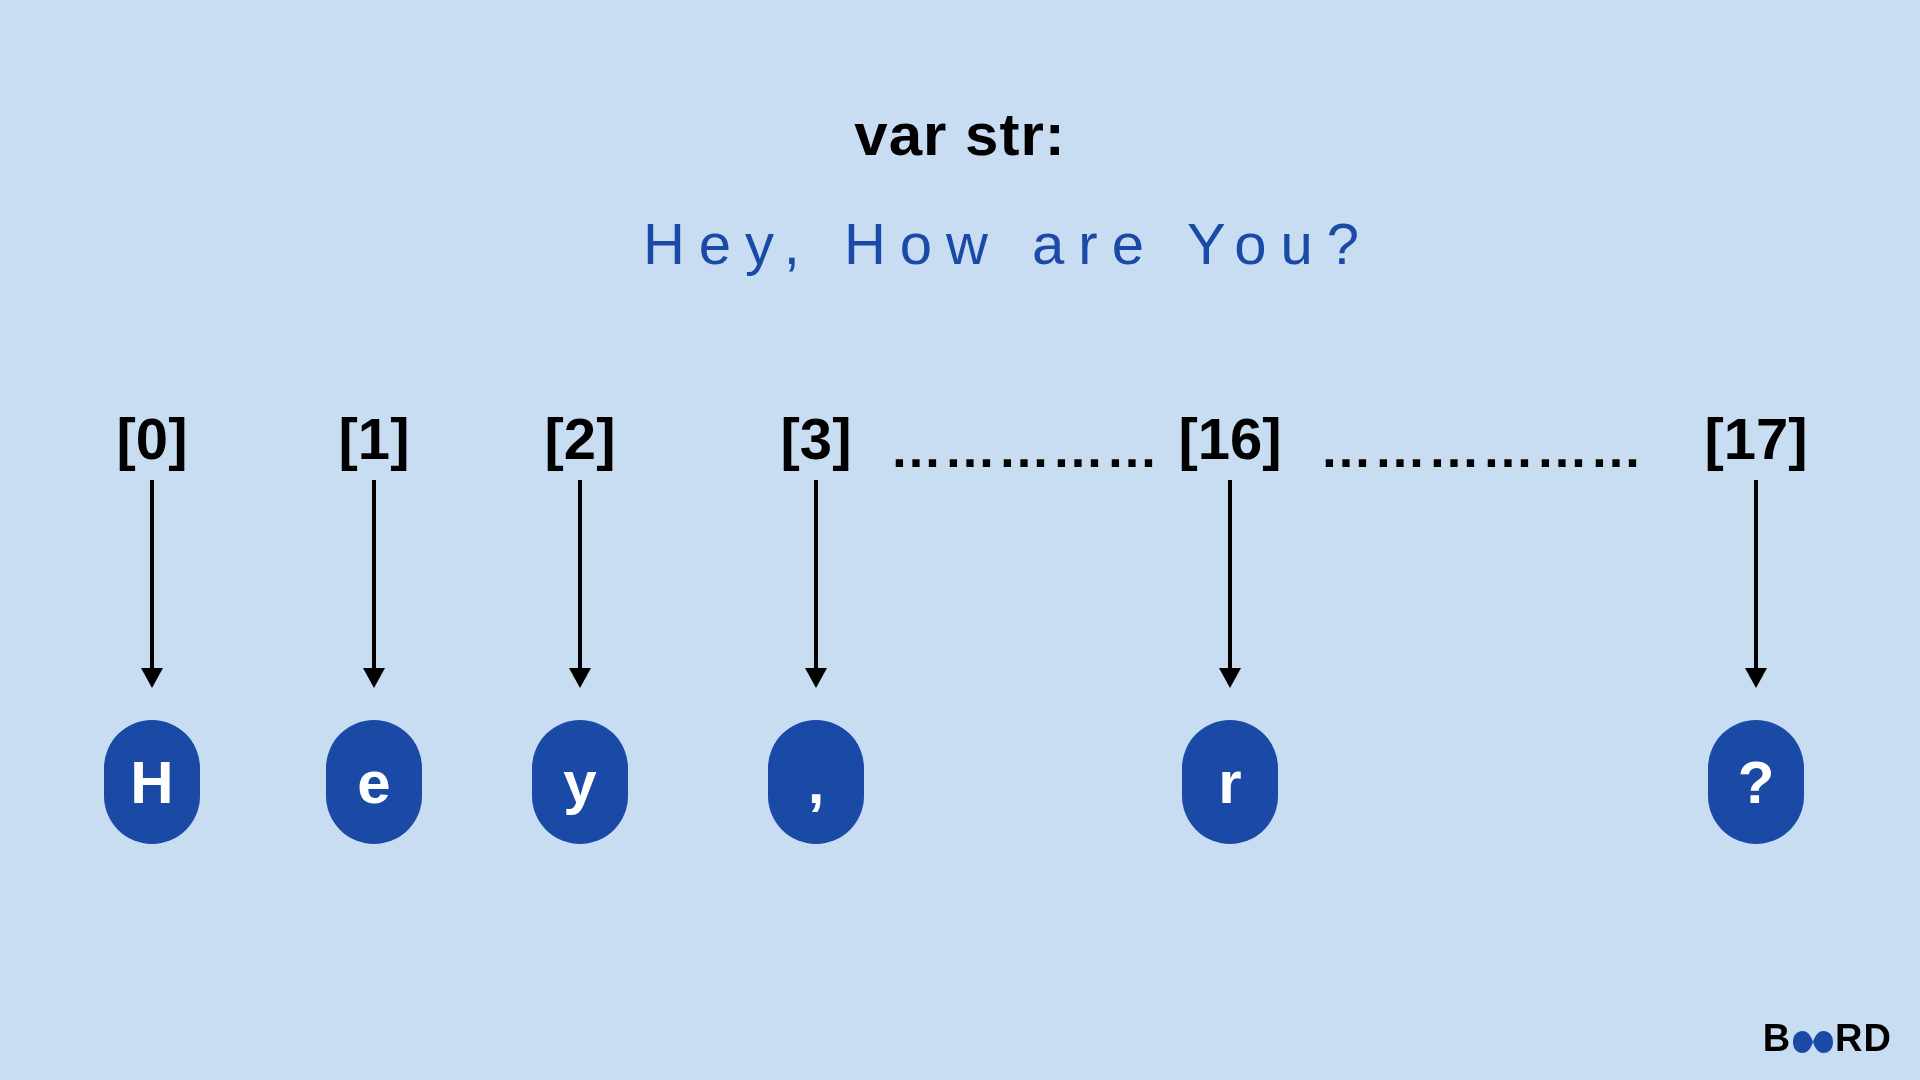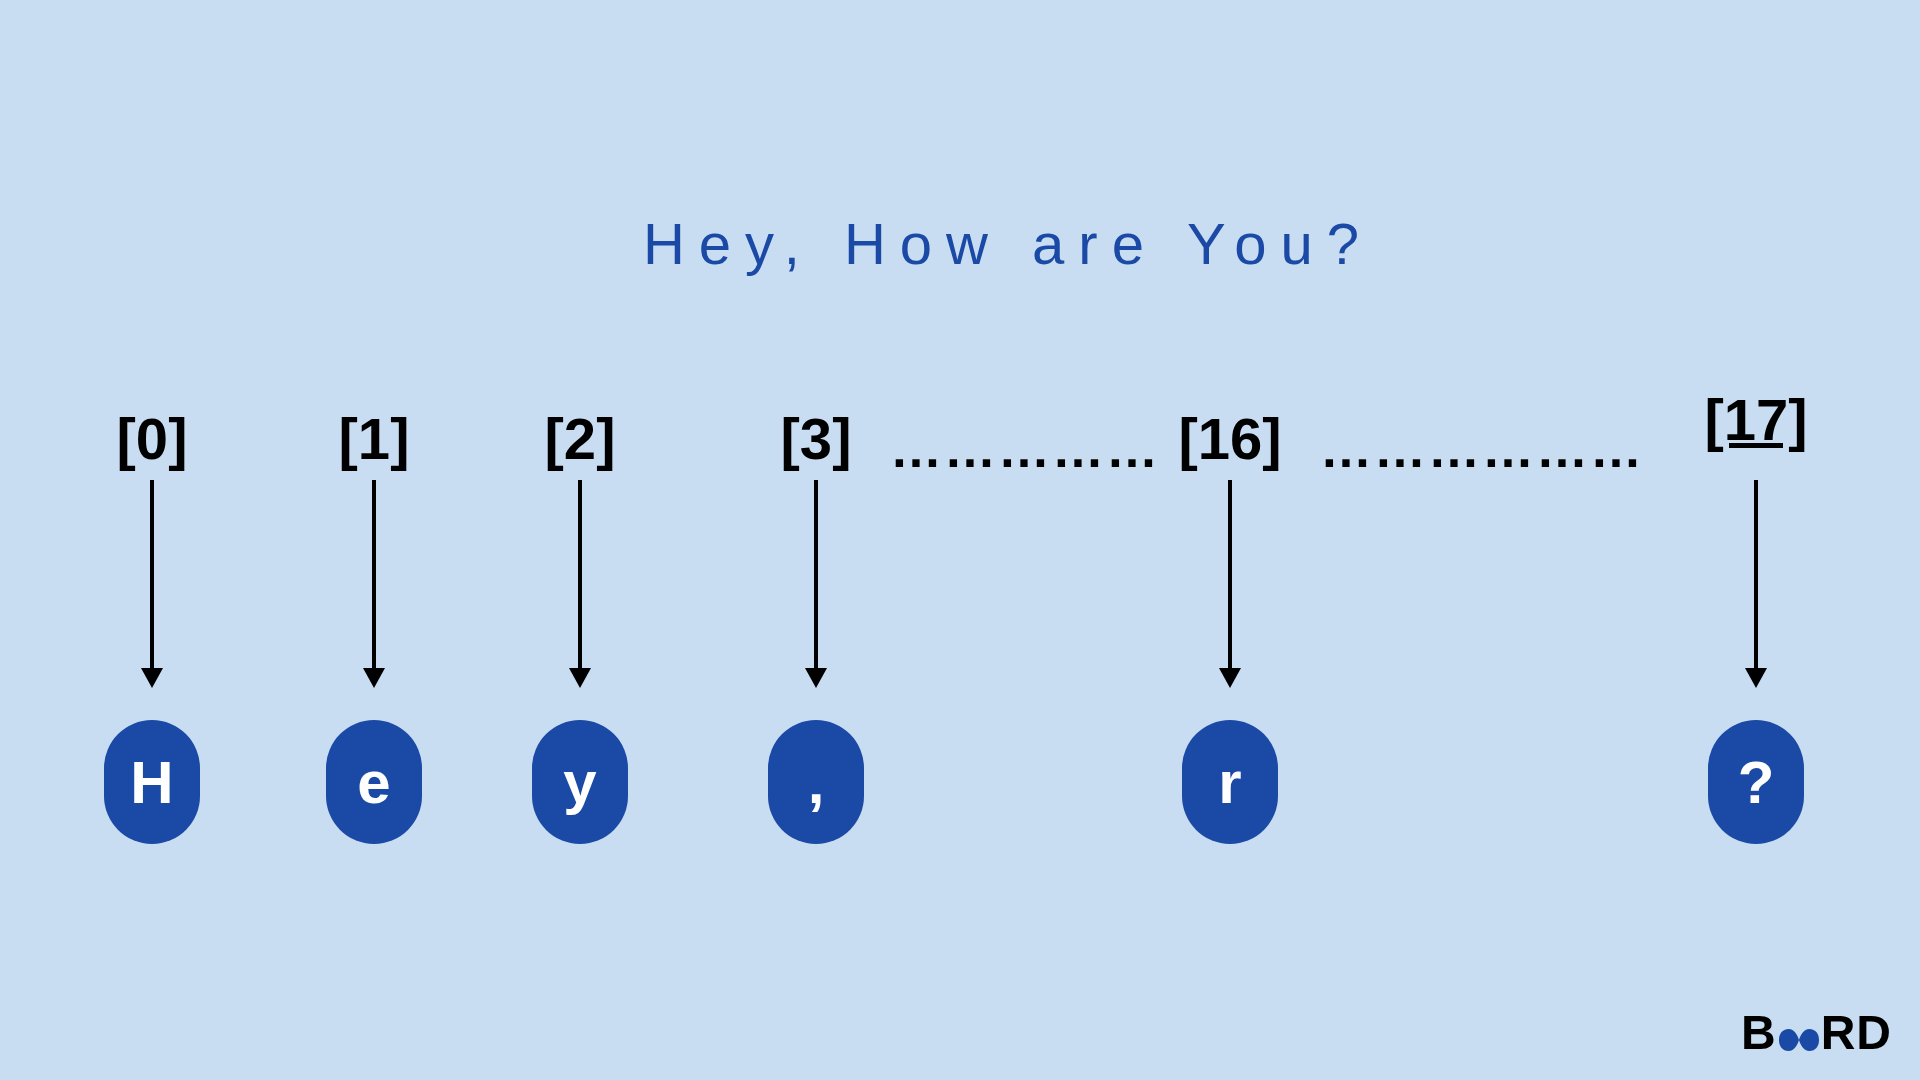--- a/index.html
+++ b/index.html
@@ -78,44 +78,45 @@
     font-weight: 900;
     display: flex;
     align-items: center;
     justify-content: center;
     transform: translateX(-50%);
   }
   .logo {
     position: absolute;
     right: 28px;
     bottom: 20px;
-    font-size: 48px;
+    font-size: 38px;
     font-weight: 900;
     color: #000;
     letter-spacing: 1px;
   }
   .logo .inf {
     display: inline-block;
     vertical-align: -6px;
   }
   .logo .inf svg { display: block; }
 </style>
 </head>
 <body>
 
 <div class="wrap">
 
+  <div class="title">var str:</div>
   <div class="string">Hey, How are You?</div>
 
   <div class="idx" style="left:152px; top:405px;">[0]</div>
   <div class="idx" style="left:374px; top:405px;">[1]</div>
   <div class="idx" style="left:580px; top:405px;">[2]</div>
   <div class="idx" style="left:816px; top:405px;">[3]</div>
   <div class="idx" style="left:1230px; top:405px;">[16]</div>
-  <div class="idx" style="left:1756px; top:386px;text-decoration:underline;">[17]</div>
+  <div class="idx" style="left:1756px; top:405px;">[17]</div>
 
   <div class="dots" style="left:890px;">……………</div>
   <div class="dots" style="left:1320px;">………………</div>
 
   <div class="arrow-line" style="left:152px; top:480px; height:190px;"></div>
   <div class="arrow-head" style="left:152px; top:668px;"></div>
   <div class="arrow-line" style="left:374px; top:480px; height:190px;"></div>
   <div class="arrow-head" style="left:374px; top:668px;"></div>
   <div class="arrow-line" style="left:580px; top:480px; height:190px;"></div>
   <div class="arrow-head" style="left:580px; top:668px;"></div>

